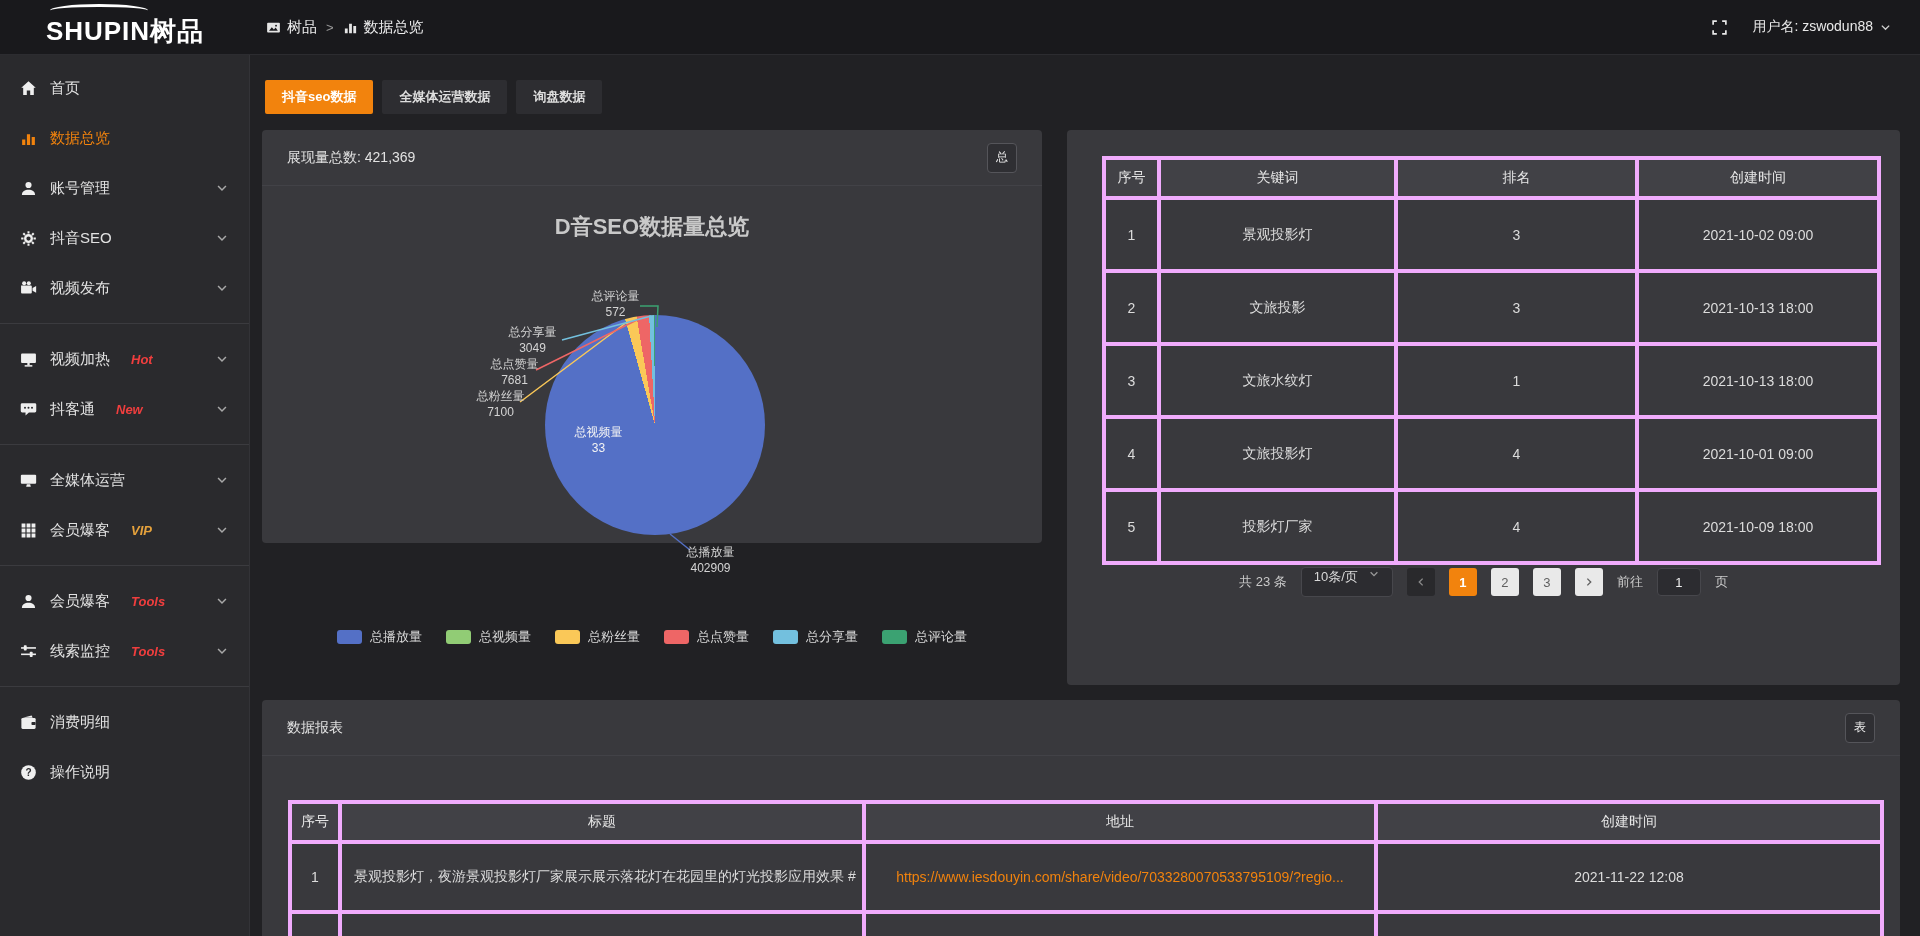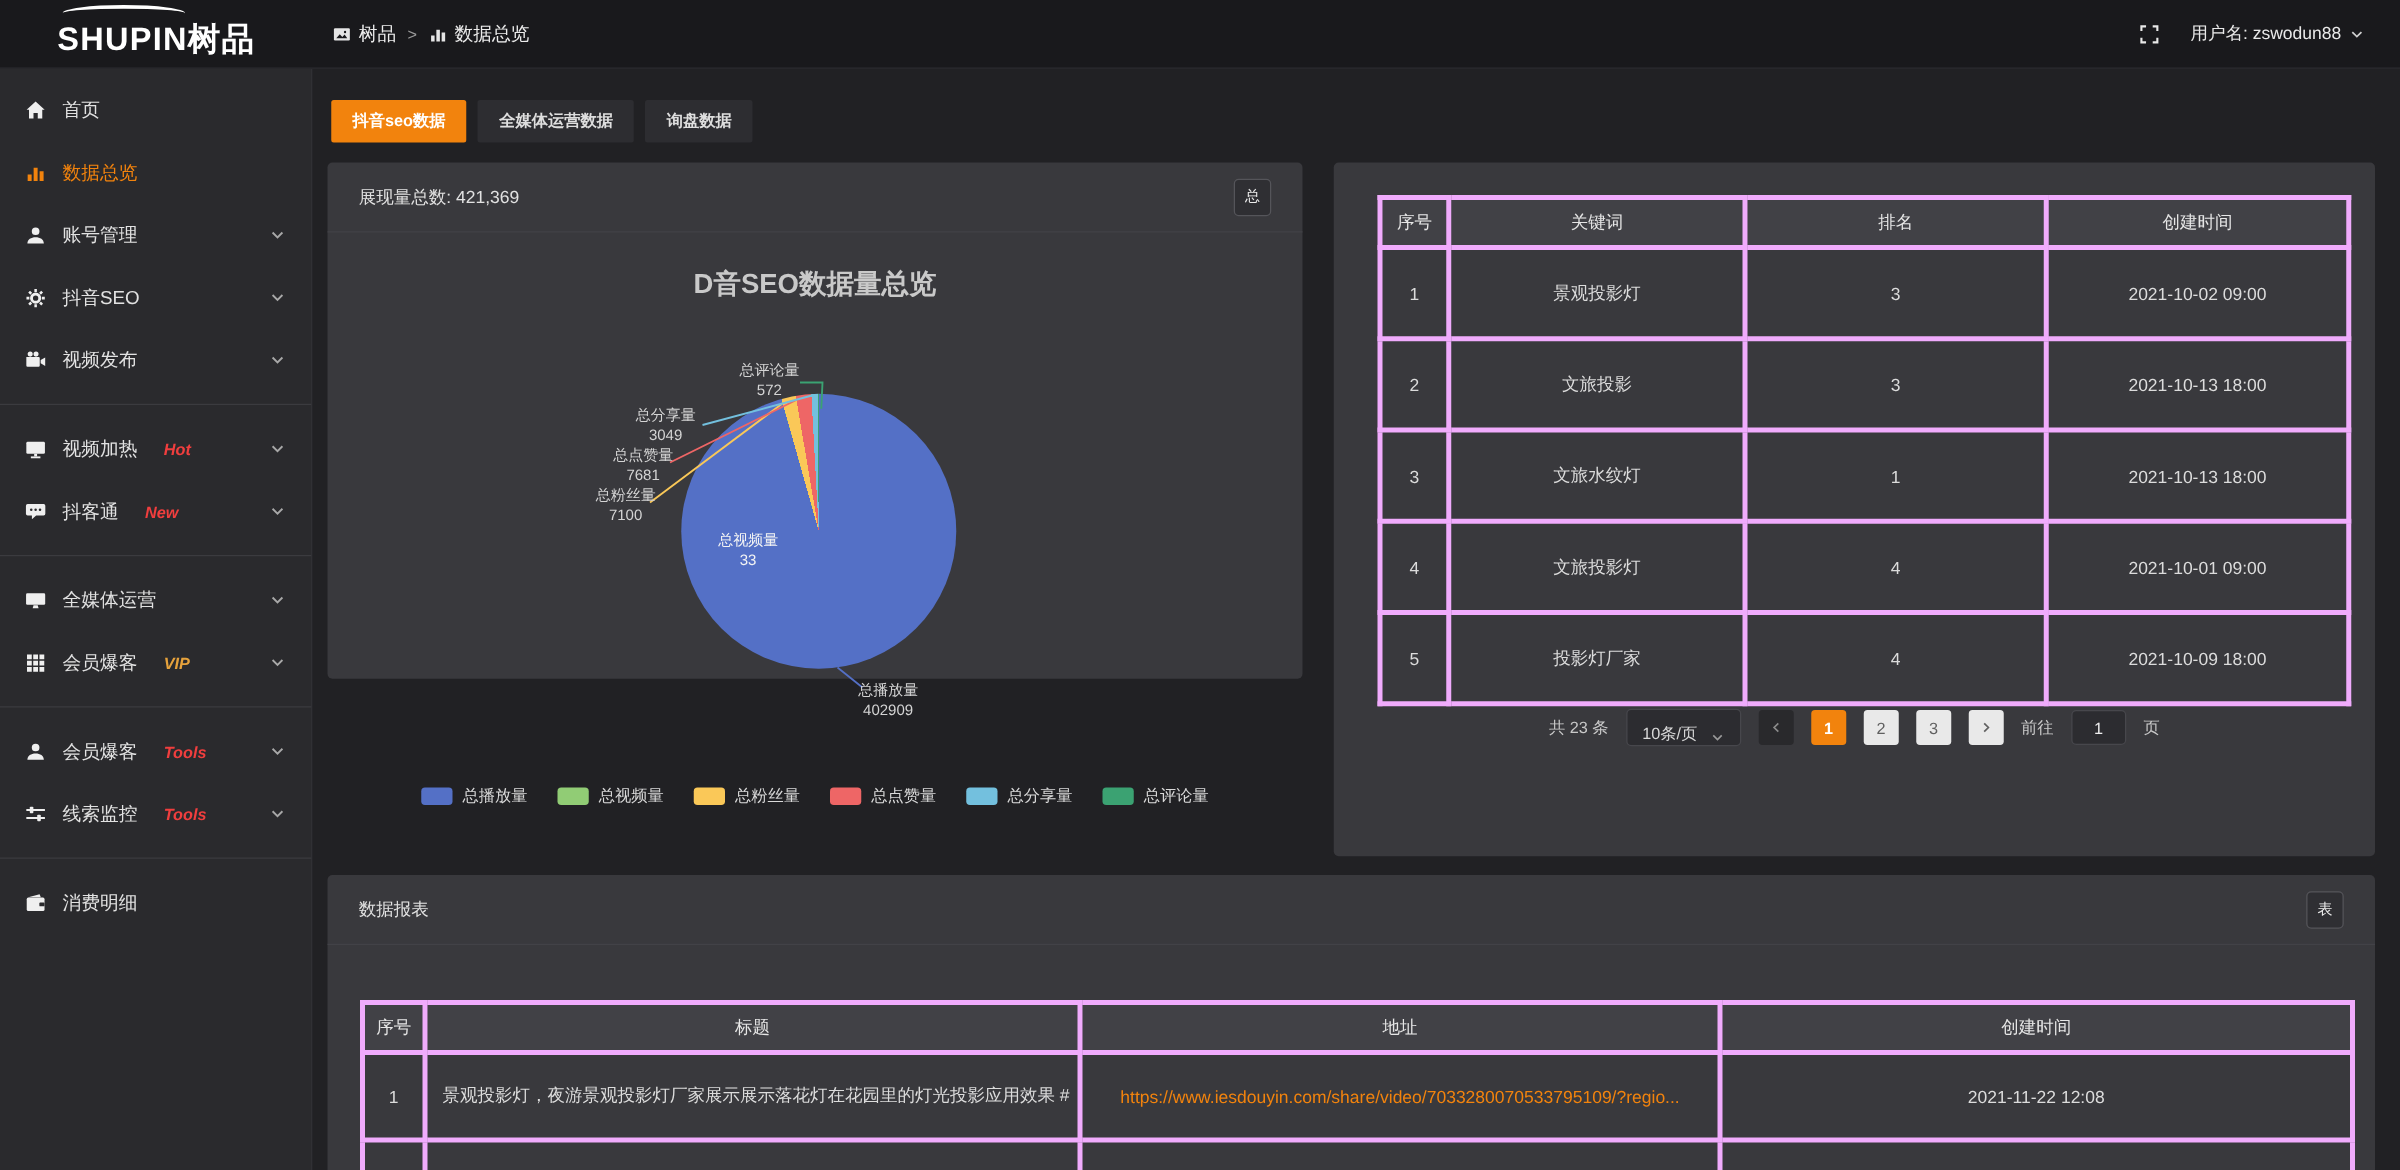--- a/index.html
+++ b/index.html
@@ -84,21 +84,21 @@
   .rp-table { position:absolute; left:26px; top:44px; width:1592px; }
   .rp-table td { height:70px; }
   .cell-left { text-align:left; padding:0 12px; }
   .url-link { color:#f2830d; cursor:pointer; }
   .partial td { height:30px; }
 
   
   .pager { position:absolute; left:0; top:436px; width:100%; height:32px;
            display:flex; align-items:center; justify-content:center; gap:14px;
            font-size:13px; color:#c9c9c9; }
-  .page-size { display:flex; align-items:flex-end; gap:10px; background:#2c2c30;
+  .page-size { display:flex; align-items:flex-start; gap:10px; background:#2c2c30;
                border:1px solid #47474c; border-radius:4px; height:30px;
                padding:0 12px; color:#d8d8d8; cursor:pointer; }
   .page-size .mi { width:12px; height:12px; color:#9a9a9a; }
   .pg-btn { width:28px; height:28px; border-radius:3px; display:flex;
             align-items:center; justify-content:center; font-size:13px; cursor:pointer; }
   .pg-prev { background:#29292c; color:#8a8a8a; }
   .pg-num  { background:#e9e9e9; color:#606060; }
   .pg-num.cur { background:#f2830d; color:#ffffff; font-weight:bold; }
   .pg-next { background:#e9e9e9; color:#606060; }
   .pg-btn .mi { width:12px; height:12px; }
@@ -334,20 +334,26 @@
     <svg class="side-chev">
         <use href="#i-chev-down"></use>
       </svg>
   </div>
   <div class="side-divider"></div>
   <div class="side-item">
     <svg class="mi">
         <use href="#i-wallet"></use>
       </svg>
     <span>消费明细</span>
+  </div>
+  <div class="side-item">
+    <svg class="mi">
+        <use href="#i-question"></use>
+      </svg>
+    <span>操作说明</span>
   </div>
 </div>
 
 <div class="main">
 
   <div class="tabs">
     <div class="tab active">抖音seo数据</div>
     <div class="tab">全媒体运营数据</div>
     <div class="tab">询盘数据</div>
   </div>

